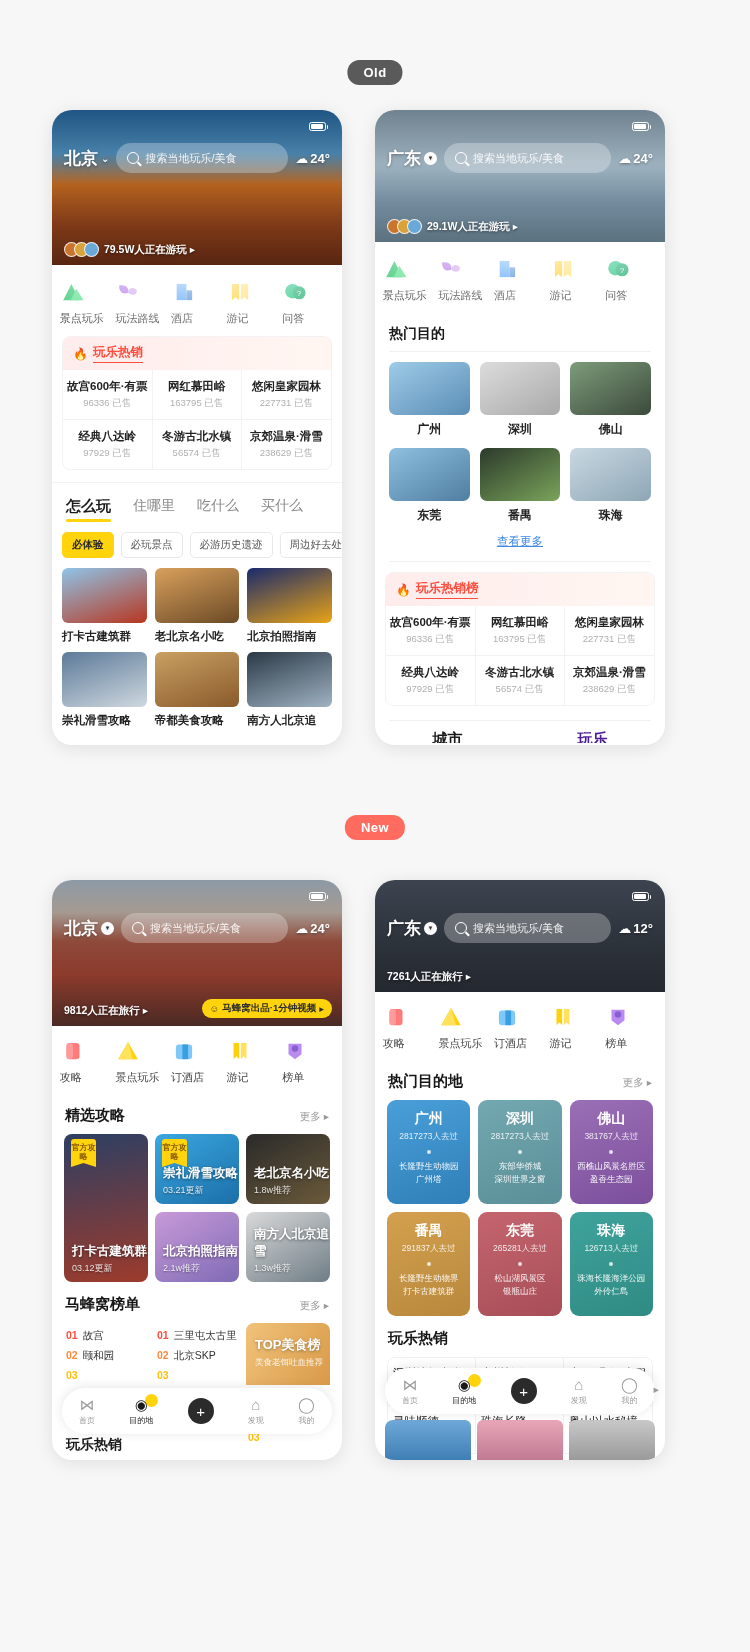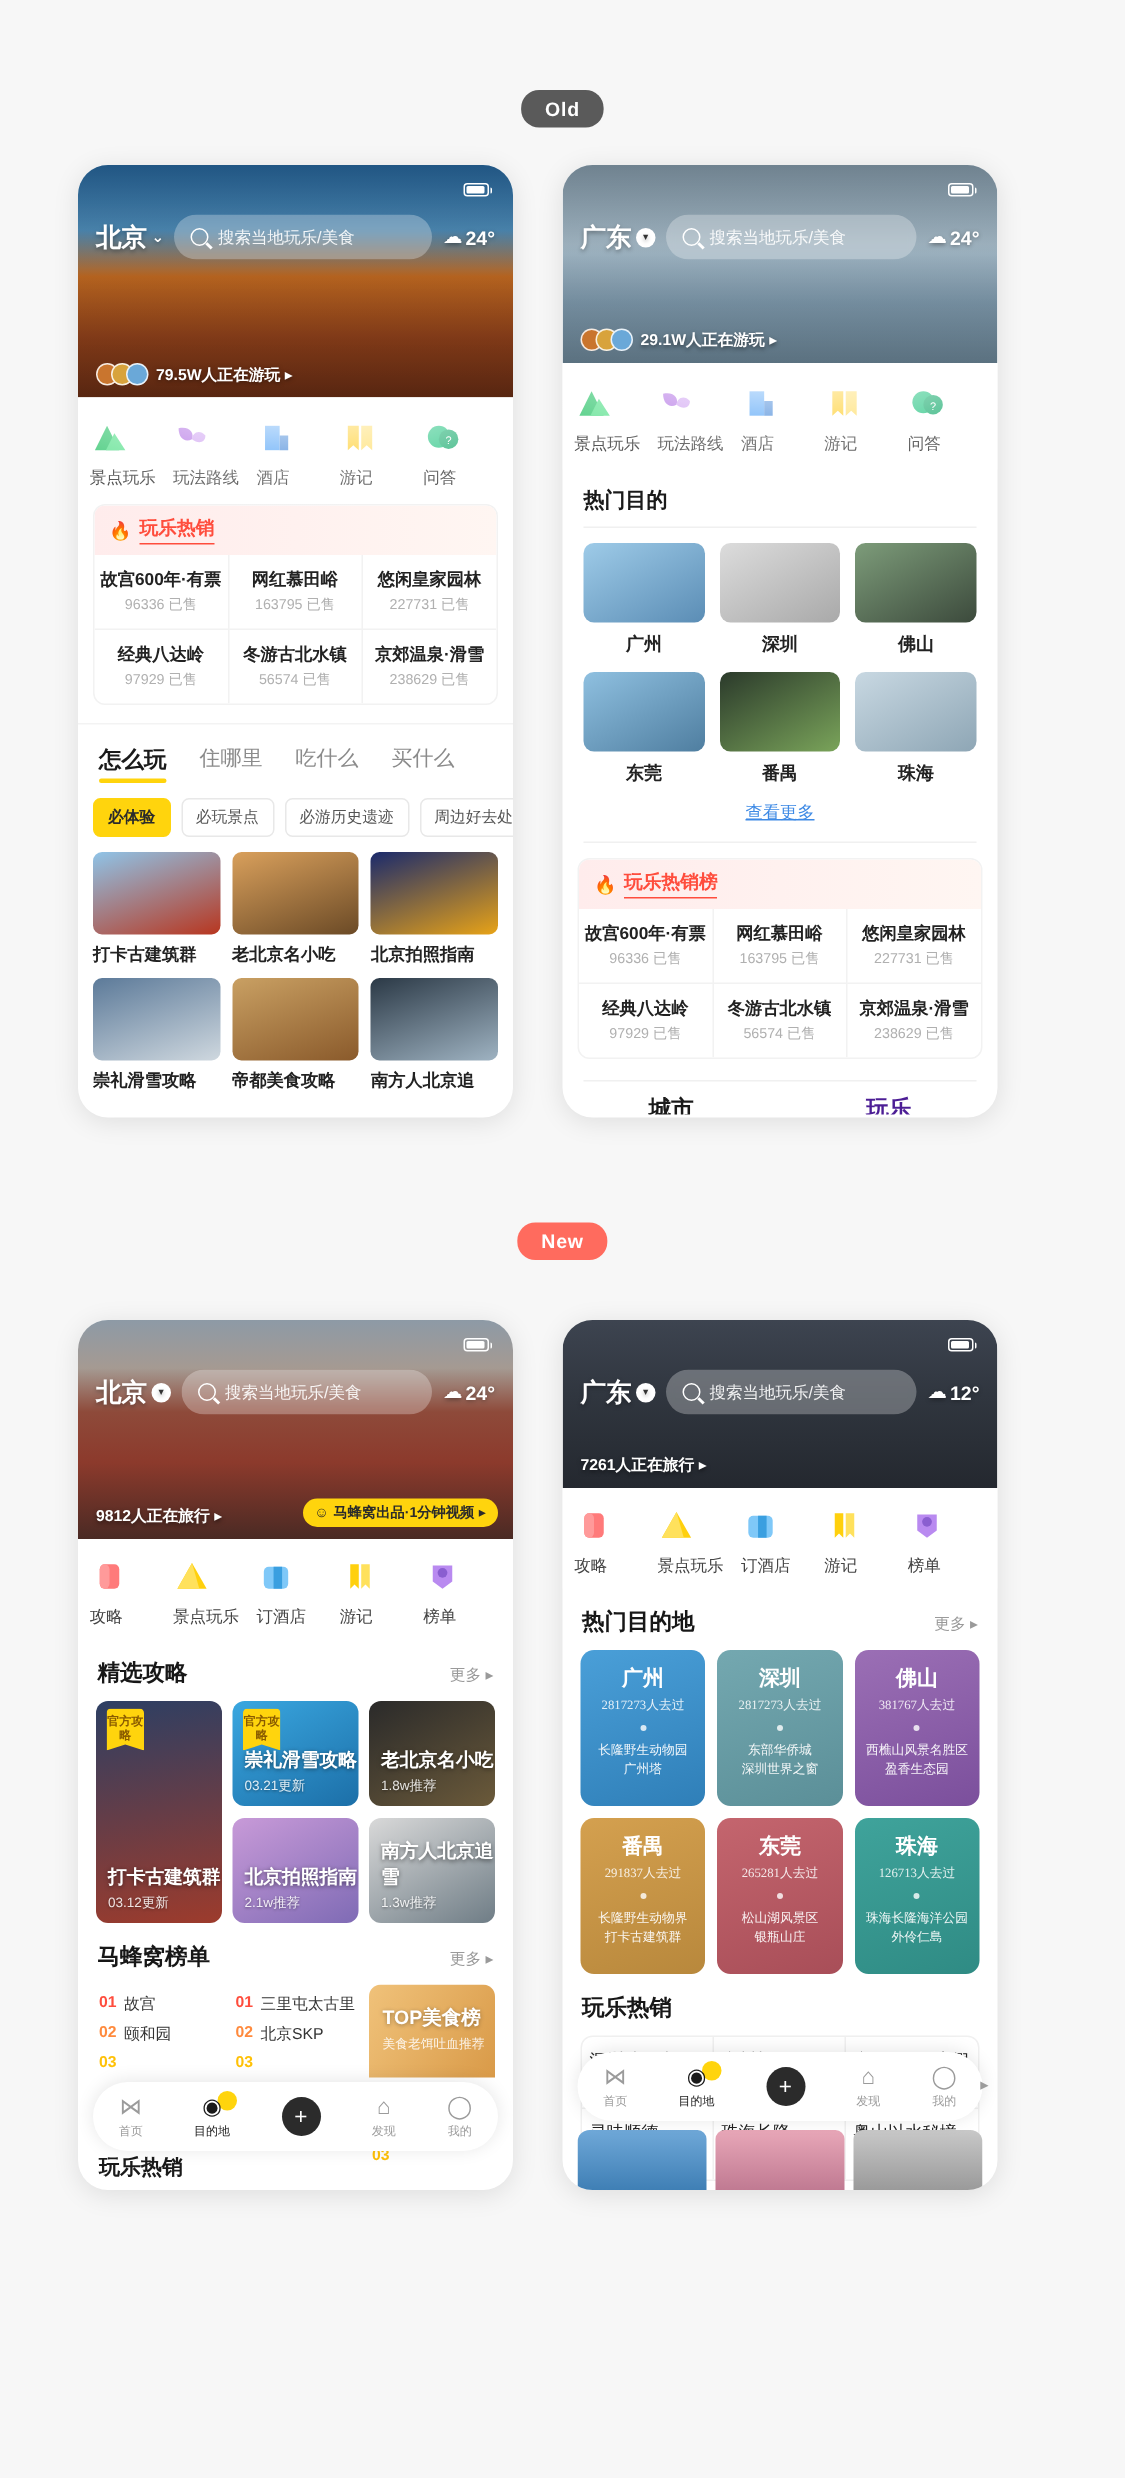--- a/index.html
+++ b/index.html
@@ -128,21 +128,21 @@
   .rank .top .s{ color:rgba(255,255,255,.85); font-size:8.5px; margin-top:3px;}
   .rank .li{ font-size:10.5px; color:#333; padding:6px 0 0 2px; display:flex; gap:5px; white-space:nowrap; overflow:hidden;}
   .rank .li b{ color:#ff4d3d; font-family:"Liberation Sans",sans-serif; }
   .rank .li.o2 b{ color:#ff8a3d; }
   .rank .li.o3 b{ color:#ffc107; }
 
   
   .dgrid{ display:grid; grid-template-columns:repeat(3,1fr); gap:8px; padding:0 12px; }
   .dcard{ border-radius:9px; height:104px; padding:10px 4px; text-align:center; color:#fff; position:relative; overflow:hidden;}
   .dcard .n{ font-size:14px; font-weight:bold; }
-  .dcard .v{ font-size:8.5px; opacity:.85; margin-top:3px;font-family:Liberation Serif, serif;}
+  .dcard .v{ font-size:8.5px; opacity:.85; margin-top:3px;}
   .dcard .dotm{ width:4px;height:4px;border-radius:50%;background:rgba(255,255,255,.8); margin:7px auto 6px;}
   .dcard .p{ font-size:8.5px; opacity:.92; line-height:13px;}
 
   .hotsell{ margin:0 12px; border:1px solid #f0f0f0; border-radius:8px; overflow:hidden; }
   .hotsell .hc{ border-right:1px solid #f0f0f0; border-bottom:1px solid #f0f0f0; padding:8px 5px; }
   .hotsell .hc .t{ font-size:11.5px; color:#222; }
   .hotsell .hc .s{ font-size:9.5px; color:#b3b3b3; margin-top:3px;}
 
   
   .tabbar{ position:absolute; left:10px; right:10px; bottom:8px; height:46px; background:#fff;

